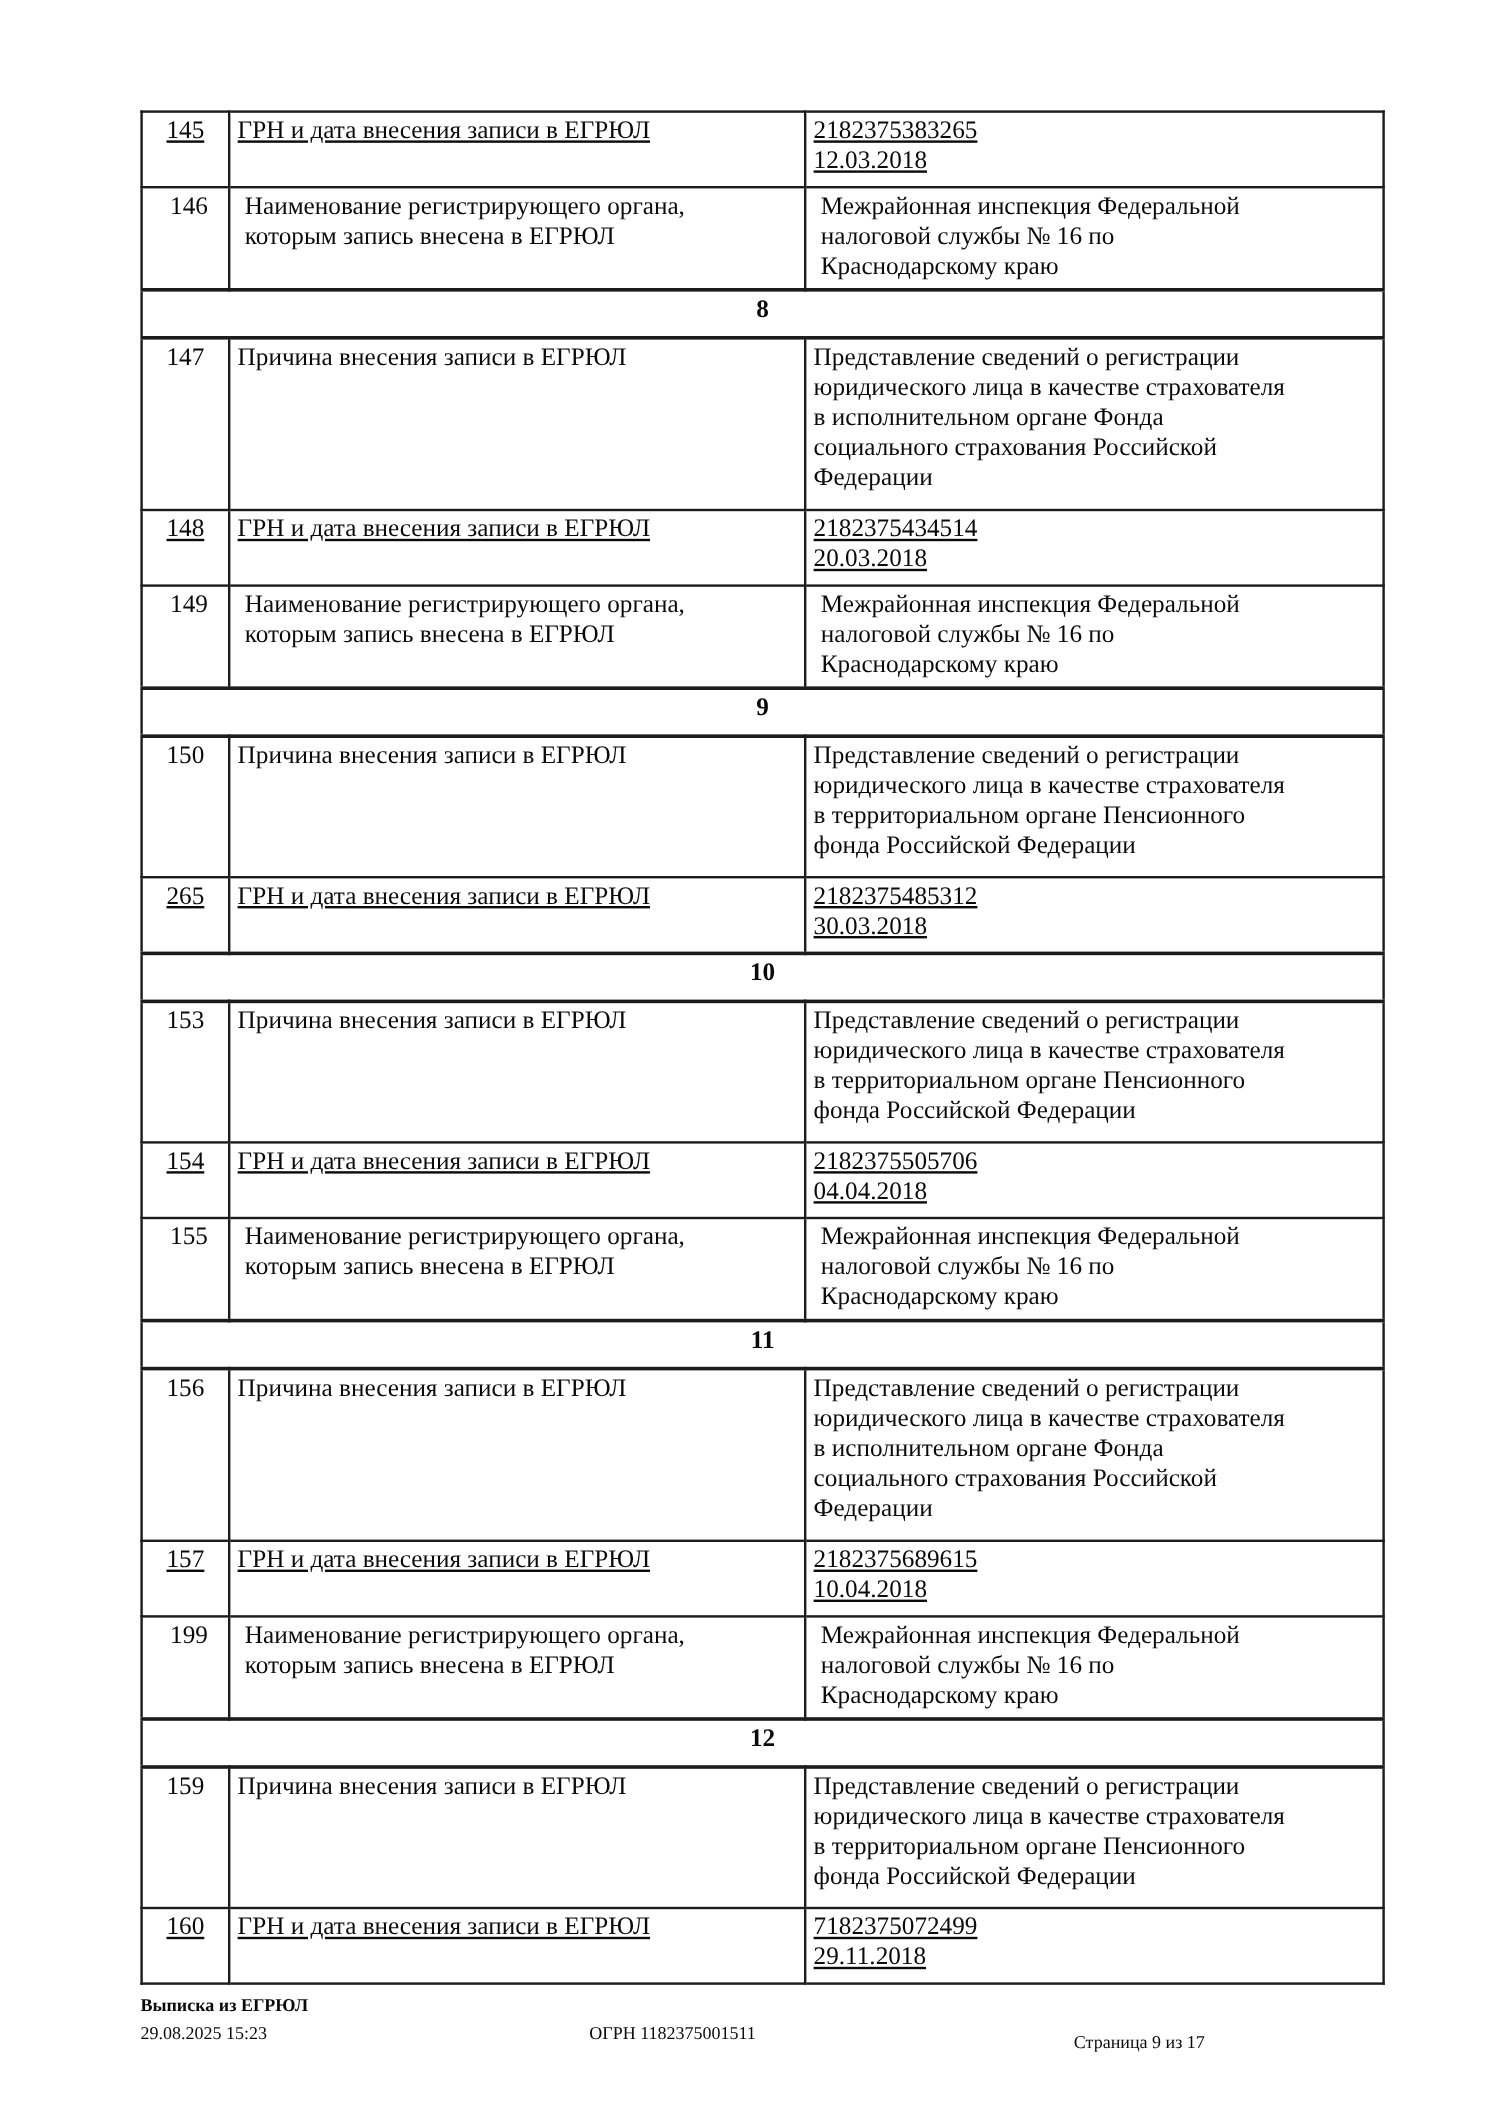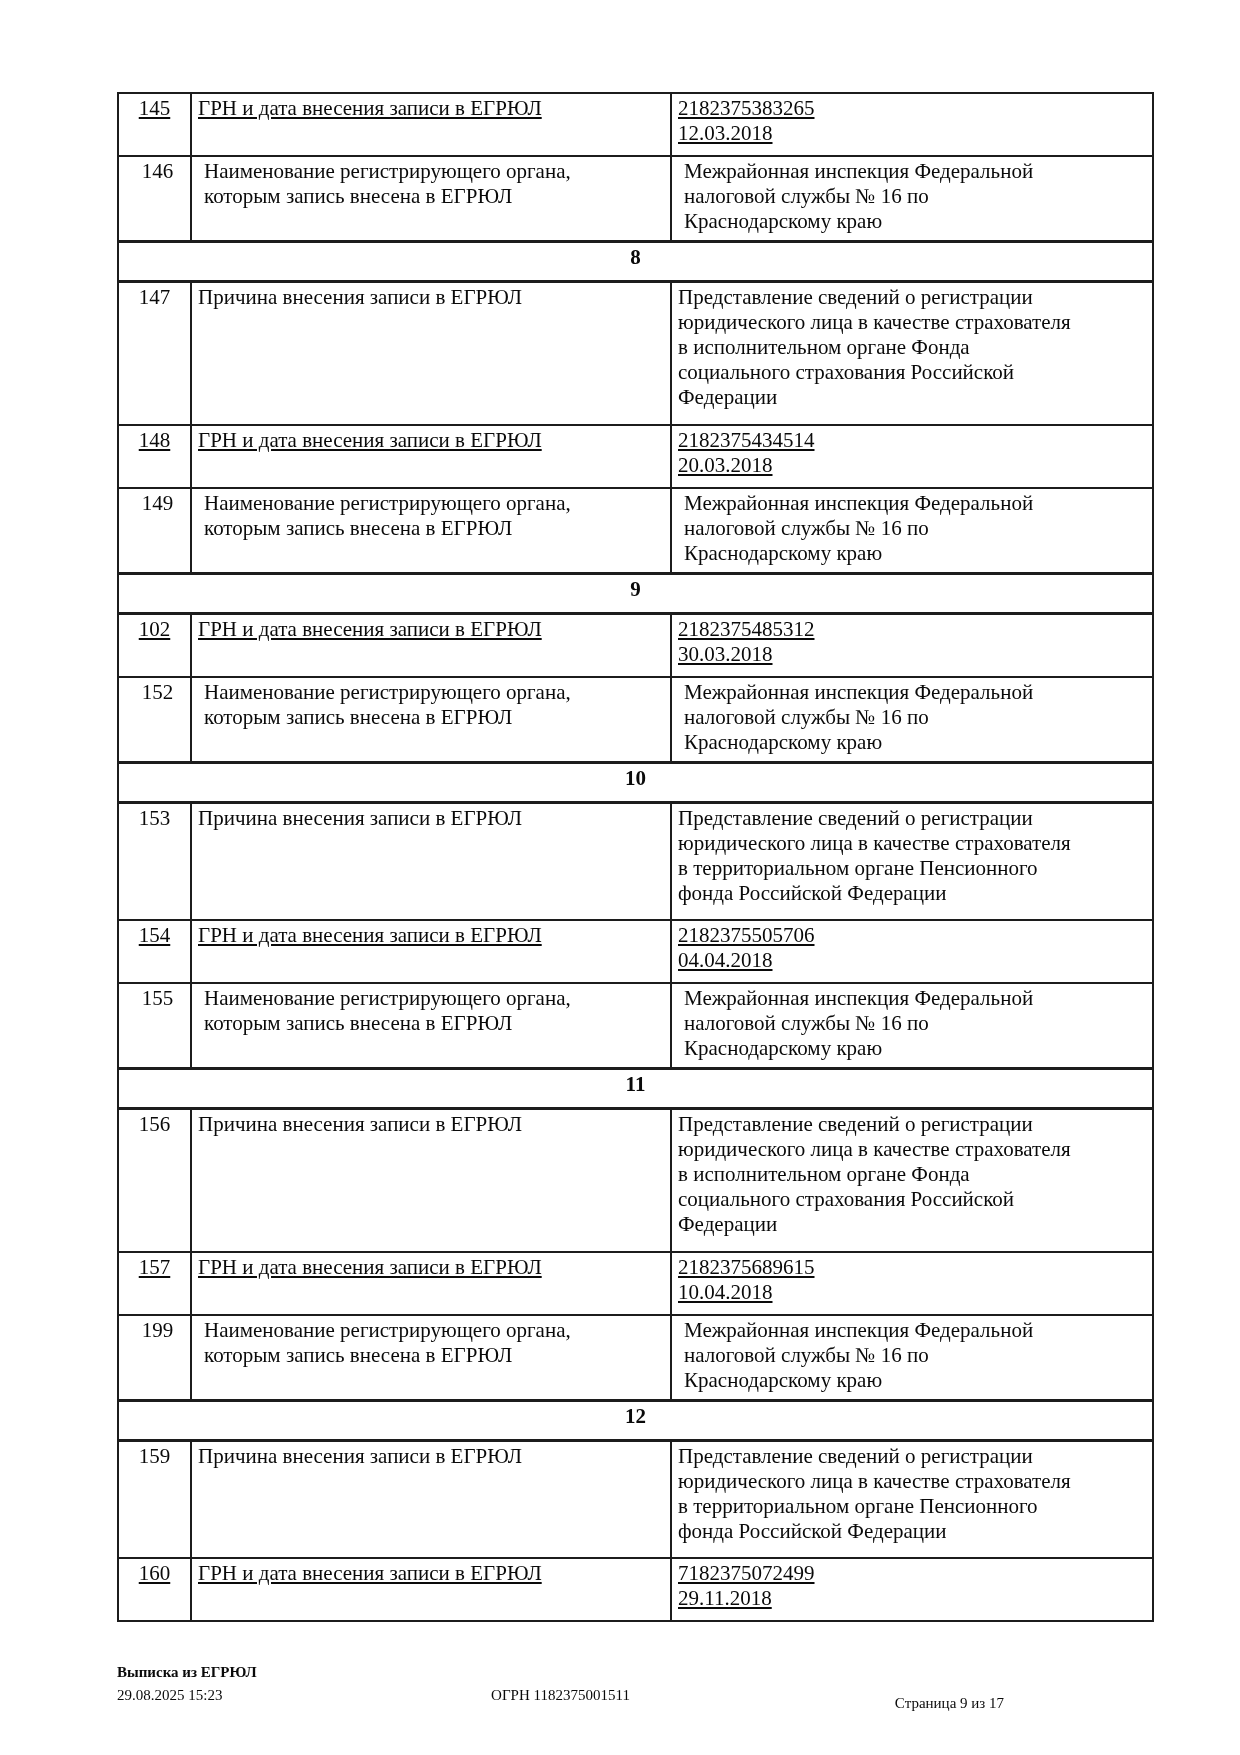--- a/index.html
+++ b/index.html
@@ -111,33 +111,33 @@
           <td class="num-cell">149</td>
           <td class="label-cell">Наименование регистрирующего органа,
 которым запись внесена в ЕГРЮЛ</td>
           <td class="value-cell">Межрайонная инспекция Федеральной
 налоговой службы № 16 по
 Краснодарскому краю</td>
         </tr>
         <tr class="section-row">
           <td colspan="3">9</td>
         </tr>
-        <tr class="lines-2">
-          <td class="num-cell">102</td>
+        <tr class="lines-4">
+          <td class="num-cell">150</td>
+          <td class="label-cell">Причина внесения записи в ЕГРЮЛ</td>
+          <td class="value-cell">Представление сведений о регистрации
+юридического лица в качестве страхователя
+в территориальном органе Пенсионного
+фонда Российской Федерации</td>
+        </tr>
+        <tr class="lines-2">
+          <td class="num-cell">265</td>
           <td class="label-cell">ГРН и дата внесения записи в ЕГРЮЛ</td>
           <td class="value-cell">2182375485312
 30.03.2018</td>
-        </tr>
-        <tr class="lines-3">
-          <td class="num-cell">152</td>
-          <td class="label-cell">Наименование регистрирующего органа,
-которым запись внесена в ЕГРЮЛ</td>
-          <td class="value-cell">Межрайонная инспекция Федеральной
-налоговой службы № 16 по
-Краснодарскому краю</td>
         </tr>
         <tr class="section-row">
           <td colspan="3">10</td>
         </tr>
         <tr class="lines-4">
           <td class="num-cell">153</td>
           <td class="label-cell">Причина внесения записи в ЕГРЮЛ</td>
           <td class="value-cell">Представление сведений о регистрации
 юридического лица в качестве страхователя
 в территориальном органе Пенсионного

